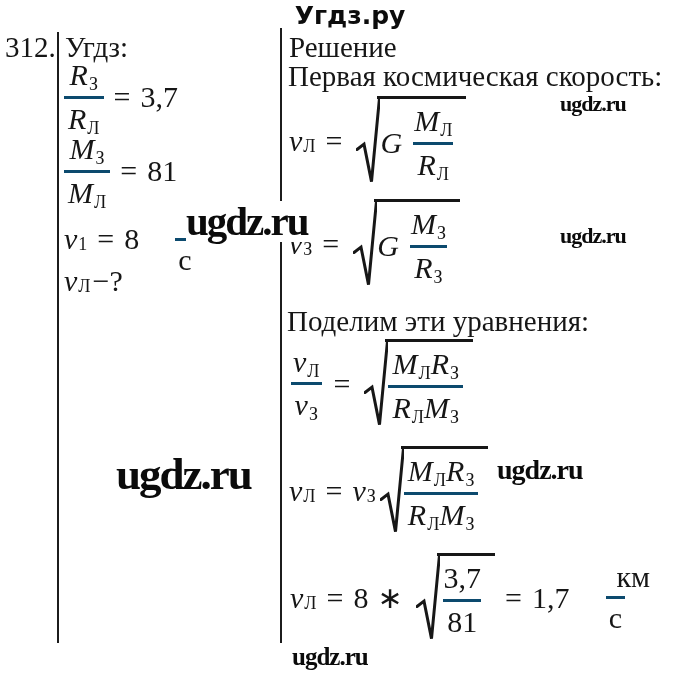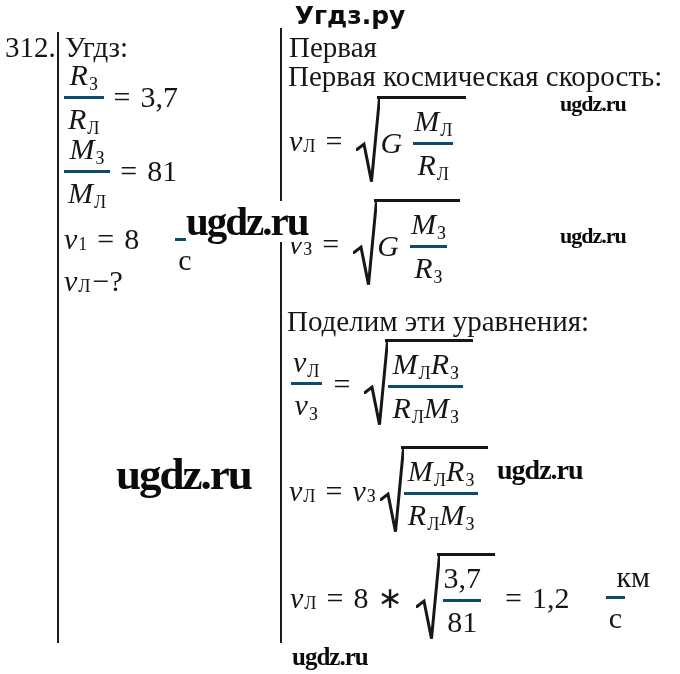--- a/index.html
+++ b/index.html
@@ -120,21 +120,21 @@
     <span class="fd up">с</span>
   </span>
 </div>
 
 <div class="mrow" style="left:64px; top:266px;">
   <span class="tok">v</span>
     <span class="ss">Л</span>
   <span class="up" style="margin-left:2px;">−?</span>
 </div>
 
-<div class="txt" style="left:289px; top:32px;">Первая</div>
+<div class="txt" style="left:289px; top:32px;">Решение</div>
 <div class="txt" style="left:288px; top:61px;">Первая космическая скорость:</div>
 
 <div class="mrow" style="left:289px; top:96px;">
   <span class="tok">v</span>
     <span class="ss">Л</span>
   <span class="eqs">=</span>
   <span class="sqrt">
     <svg class="rtick" viewBox="0 0 24 100" preserveAspectRatio="none" aria-hidden="true">
         <path d="M1 60 L8 54 L15.5 96 L23.5 2" fill="none" stroke="#171717" stroke-width="3" vector-effect="non-scaling-stroke" stroke-linejoin="miter" stroke-linecap="round"></path>
       </svg>
@@ -217,21 +217,21 @@
         <path d="M1 60 L8 54 L15.5 96 L23.5 2" fill="none" stroke="#171717" stroke-width="3" vector-effect="non-scaling-stroke" stroke-linejoin="miter" stroke-linecap="round"></path>
       </svg>
     <span class="rad">
       <span class="frac">
         <span class="fn up">3,7</span>
         <span class="fd up">81</span>
       </span>
     </span>
   </span>
   <span class="eqs">=</span>
-  <span class="up">1,2</span>
+  <span class="up">1,7</span>
   <span class="frac unit sp8">
     <span class="fn up">км</span>
     <span class="fd up">с</span>
   </span>
 </div>
 
 <div class="wm wm-big wm-over" style="left:186px; top:201px;">ugdz.ru</div>
 <div class="wm wm-small" style="left:560px; top:93px;">ugdz.ru</div>
 <div class="wm wm-small" style="left:560px; top:225px;">ugdz.ru</div>
 <div class="wm wm-big wm-under" style="left:116px; top:452px; font-size:45px;">ugdz.ru</div>

